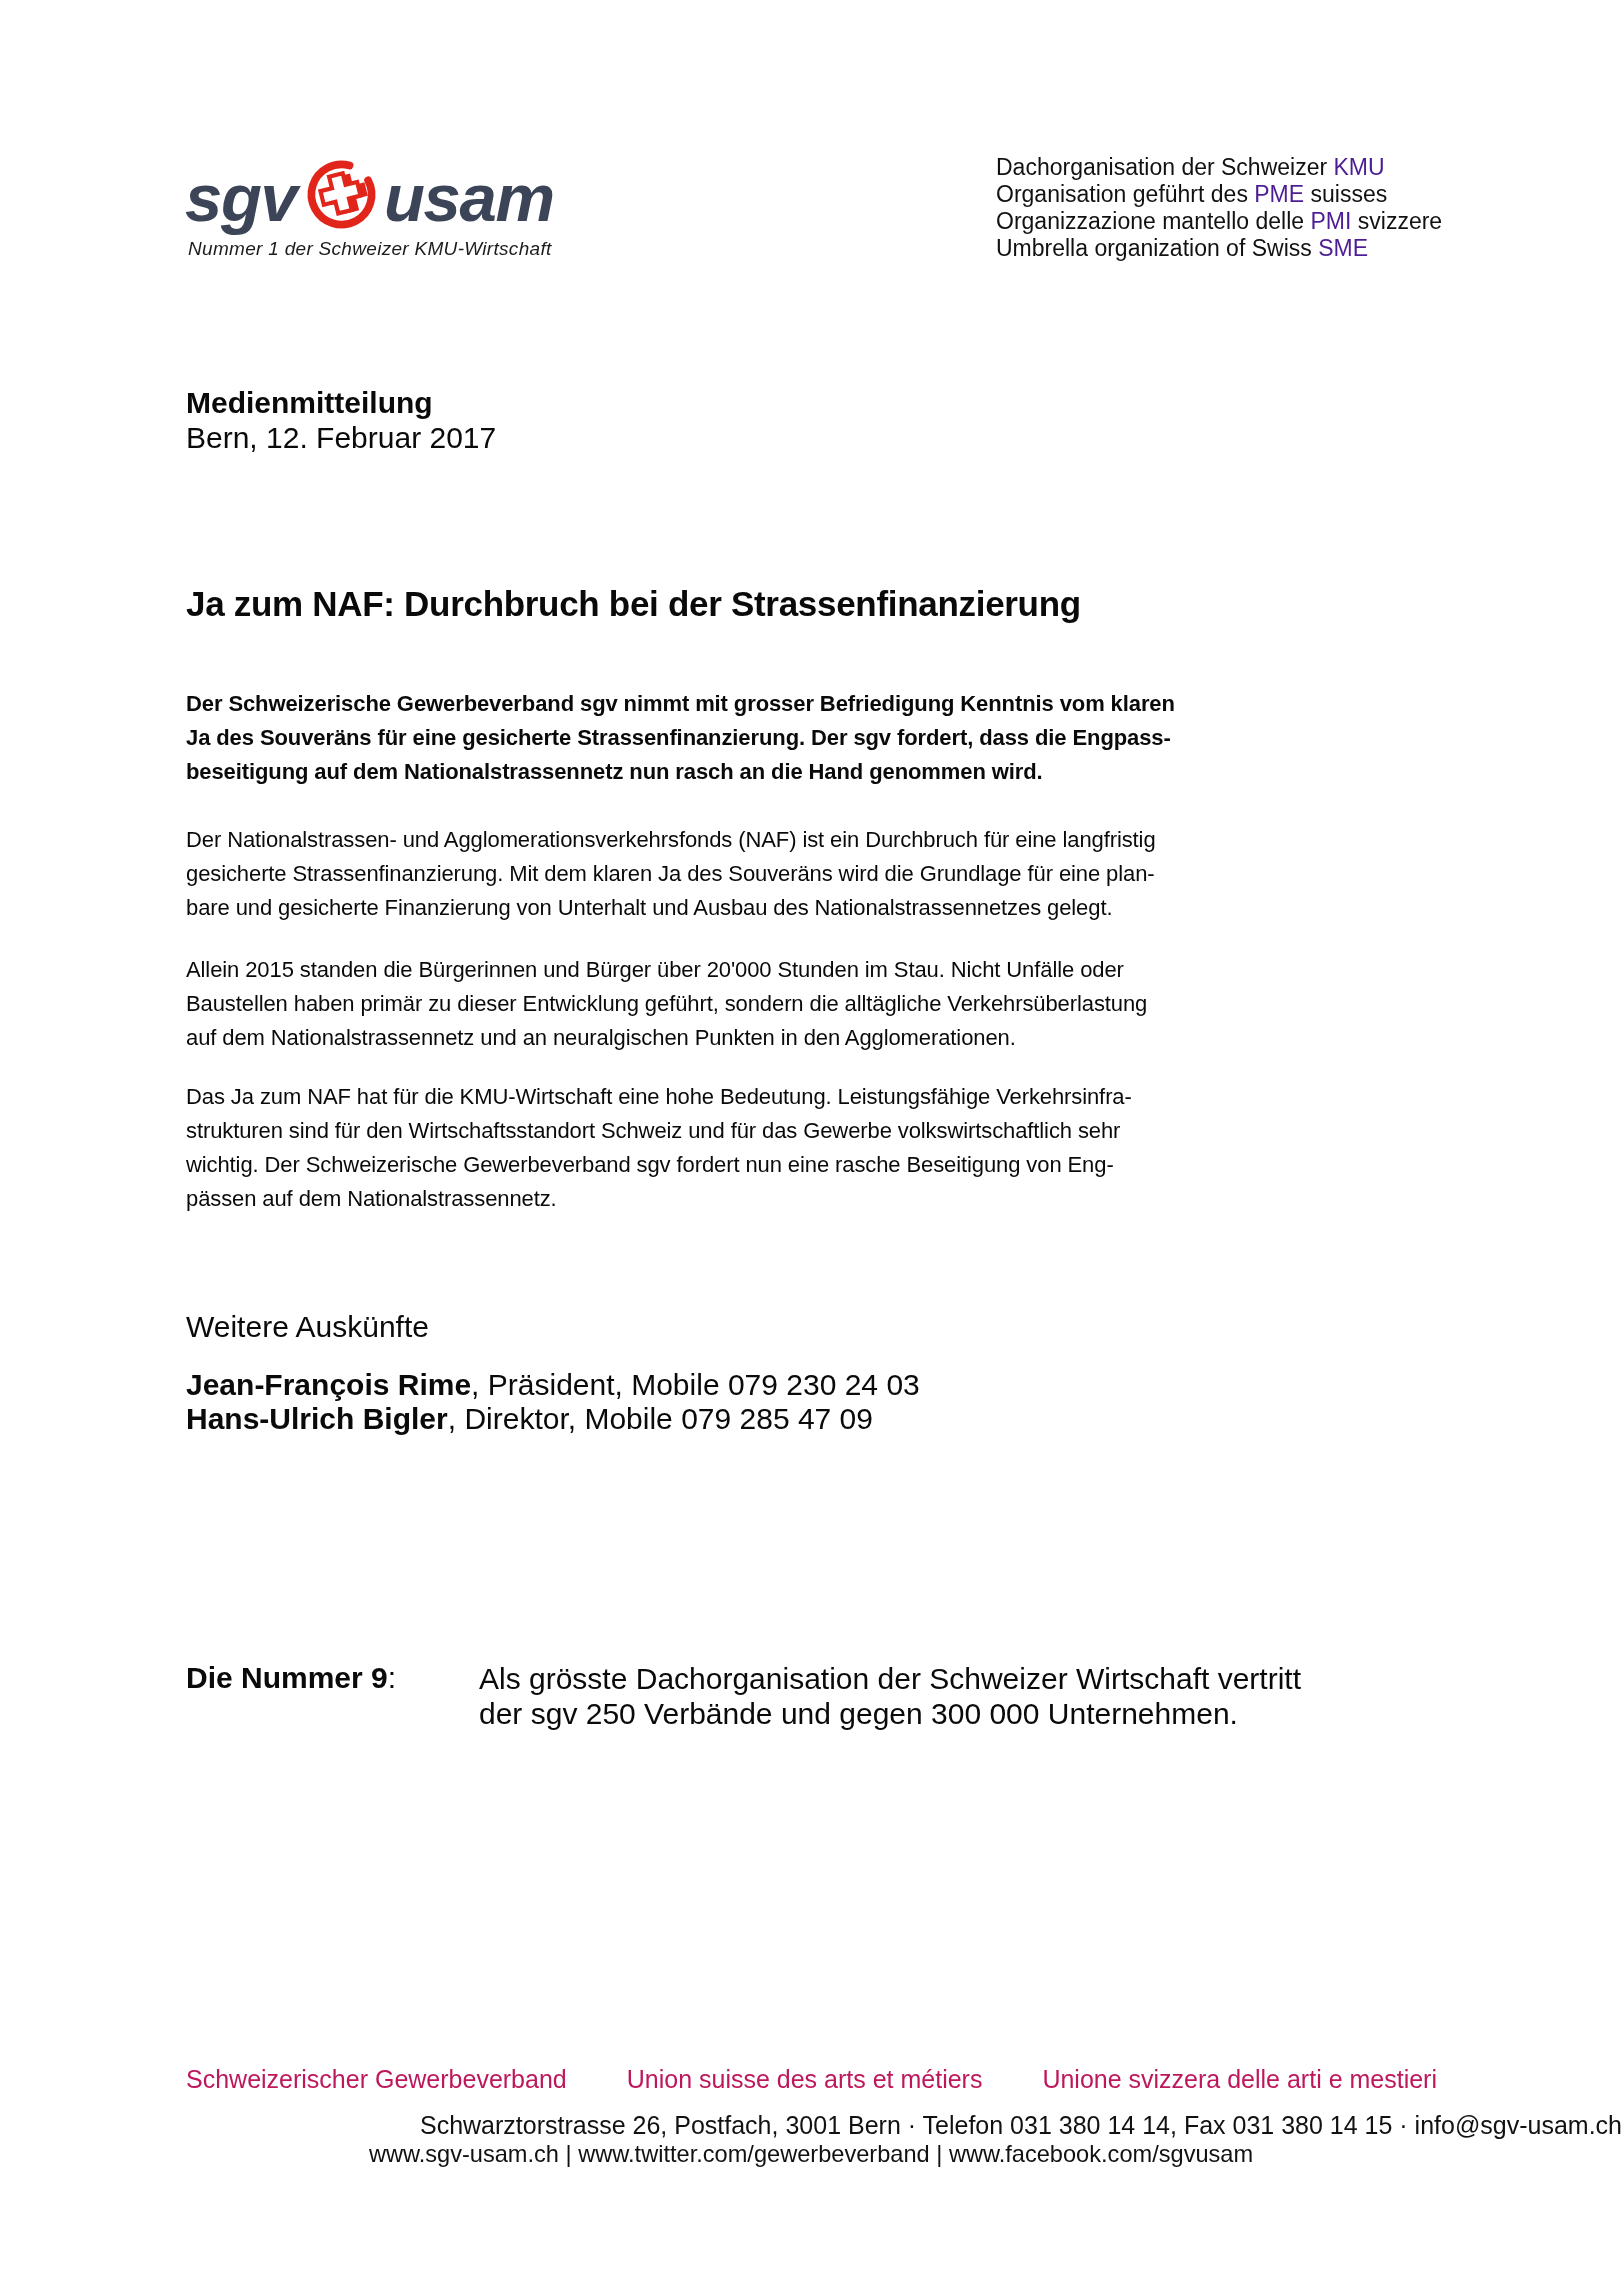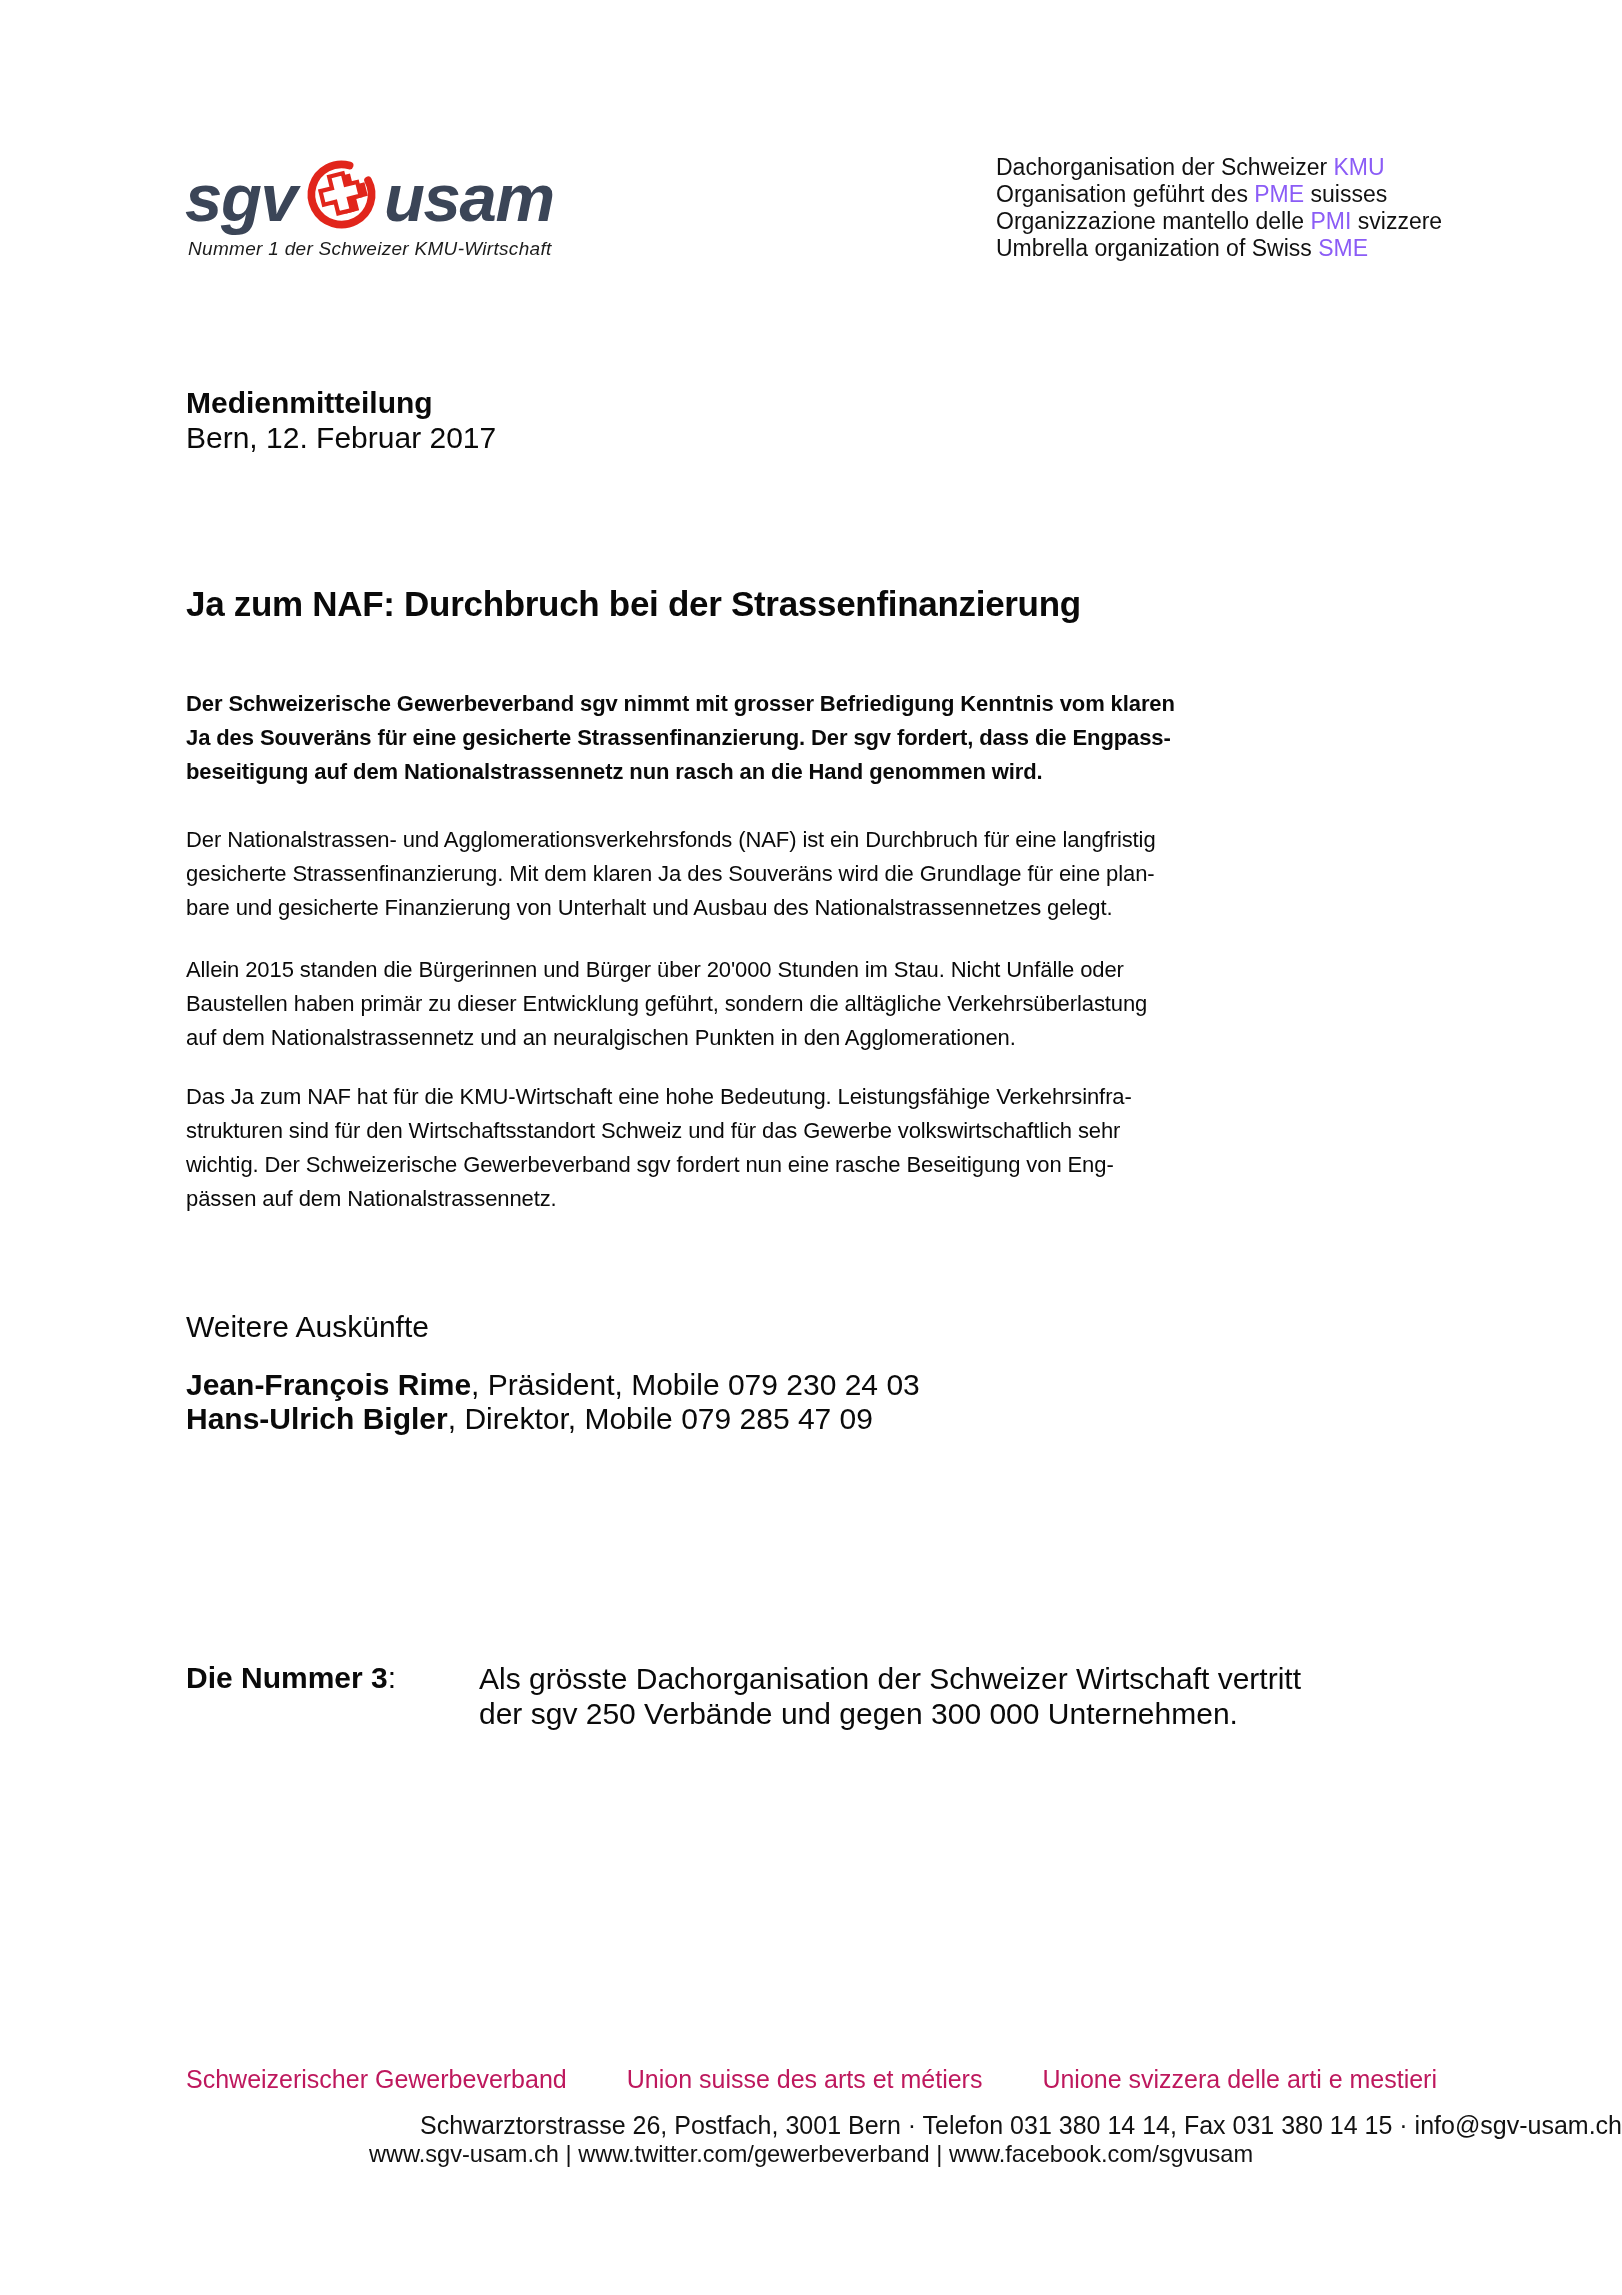--- a/index.html
+++ b/index.html
@@ -19,21 +19,21 @@
   .logo-word{
     font-size:67px;font-weight:bold;font-style:italic;
     color:#3b4557;letter-spacing:-1.3px;line-height:1;
   }
   .logo-symbol{width:77px;height:77px;margin:0 3.9px 6.5px 6.5px;}
   .logo-tagline{
     left:188px;top:238px;
     font-size:19px;font-style:italic;color:#1c1c1c;letter-spacing:0.3px;
   }
   .org-block{left:996px;top:154px;font-size:23px;line-height:27px;color:#111;}
-  .org-accent{color:#8b5cf6;}
+  .org-accent{color:#4c1d95;}
   
   .doc-type{left:186px;top:386px;font-size:30px;font-weight:bold;}
   .dateline{left:186px;top:421px;font-size:30px;}
   
   .title{left:186px;top:584px;font-size:35px;font-weight:bold;letter-spacing:-0.3px;}
   .para{left:186px;width:1263px;font-size:22px;line-height:34px;white-space:pre-line;letter-spacing:-0.1px;}
   .lead{top:687px;font-weight:bold;}
   .p1{top:823px;}
   .p2{top:953px;}
   .p3{top:1080px;}
@@ -106,21 +106,21 @@
   <div class="abs contacts-heading">Weitere Auskünfte</div>
   <div class="abs contact-line contact-1">
     <span class="contact-name">Jean-François Rime</span><span>, Präsident, Mobile 079 230 24 03</span>
   </div>
   <div class="abs contact-line contact-2">
     <span class="contact-name">Hans-Ulrich Bigler</span><span>, Direktor, Mobile 079 285 47 09</span>
   </div>
 
   <div class="abs numberone">
     <div class="numberone-label-cell">
-      <span class="numberone-label">Die Nummer 3</span><span>:</span>
+      <span class="numberone-label">Die Nummer 9</span><span>:</span>
     </div>
     <div class="numberone-text">Als grösste Dachorganisation der Schweizer Wirtschaft vertritt
 der sgv 250 Verbände und gegen 300 000 Unternehmen.</div>
   </div>
 
   <div class="abs footer-orgs">
     <span>Schweizerischer Gewerbeverband</span>
     <span>Union suisse des arts et métiers</span>
     <span>Unione svizzera delle arti e mestieri</span>
   </div>

